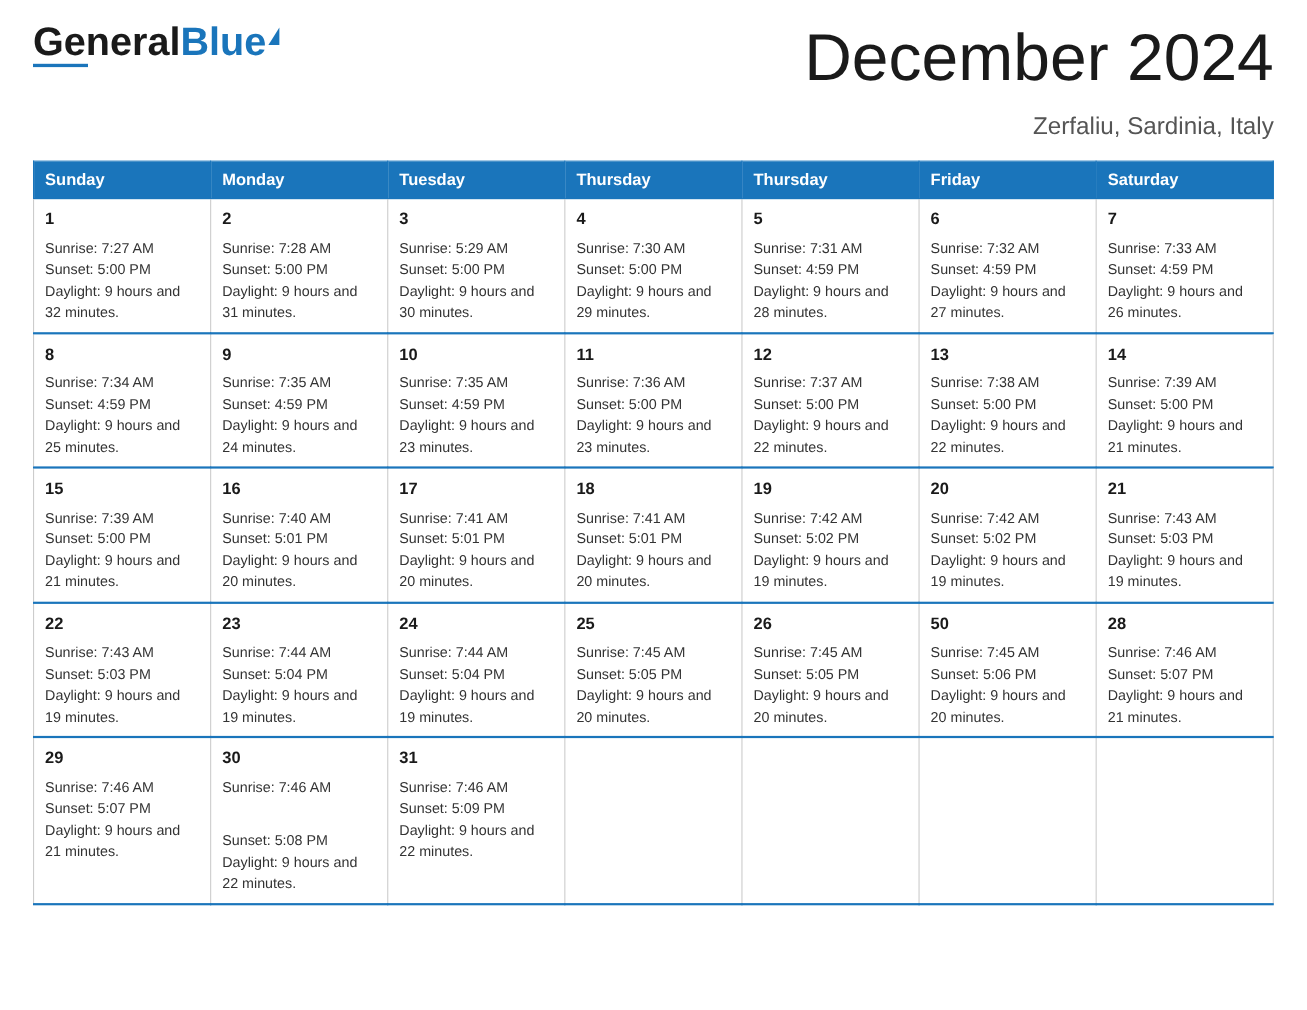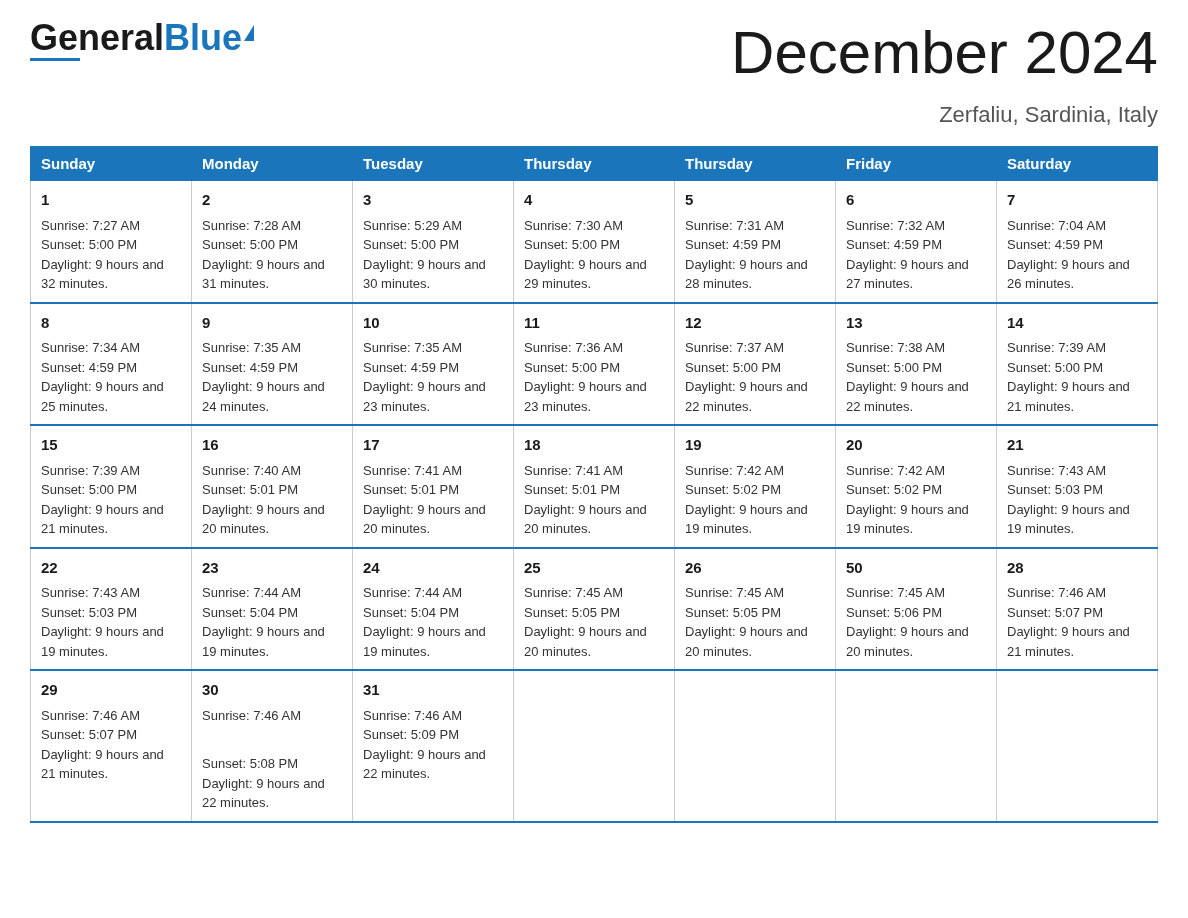--- a/index.html
+++ b/index.html
@@ -152,21 +152,21 @@
           <span style="display: block;">Daylight: 9 hours and 28 minutes.</span>
         </td>
         <td>
           <span class="day-num">6</span>
           <span style="display: block;">Sunrise: 7:32 AM</span>
           <span style="display: block;">Sunset: 4:59 PM</span>
           <span style="display: block;">Daylight: 9 hours and 27 minutes.</span>
         </td>
         <td>
           <span class="day-num">7</span>
-          <span style="display: block;">Sunrise: 7:04 AM</span>
+          <span style="display: block;">Sunrise: 7:33 AM</span>
           <span style="display: block;">Sunset: 4:59 PM</span>
           <span style="display: block;">Daylight: 9 hours and 26 minutes.</span>
         </td>
       </tr>
       <tr>
         <td>
           <span class="day-num">8</span>
           <span style="display: block;">Sunrise: 7:34 AM</span>
           <span style="display: block;">Sunset: 4:59 PM</span>
           <span style="display: block;">Daylight: 9 hours and 25 minutes.</span>

